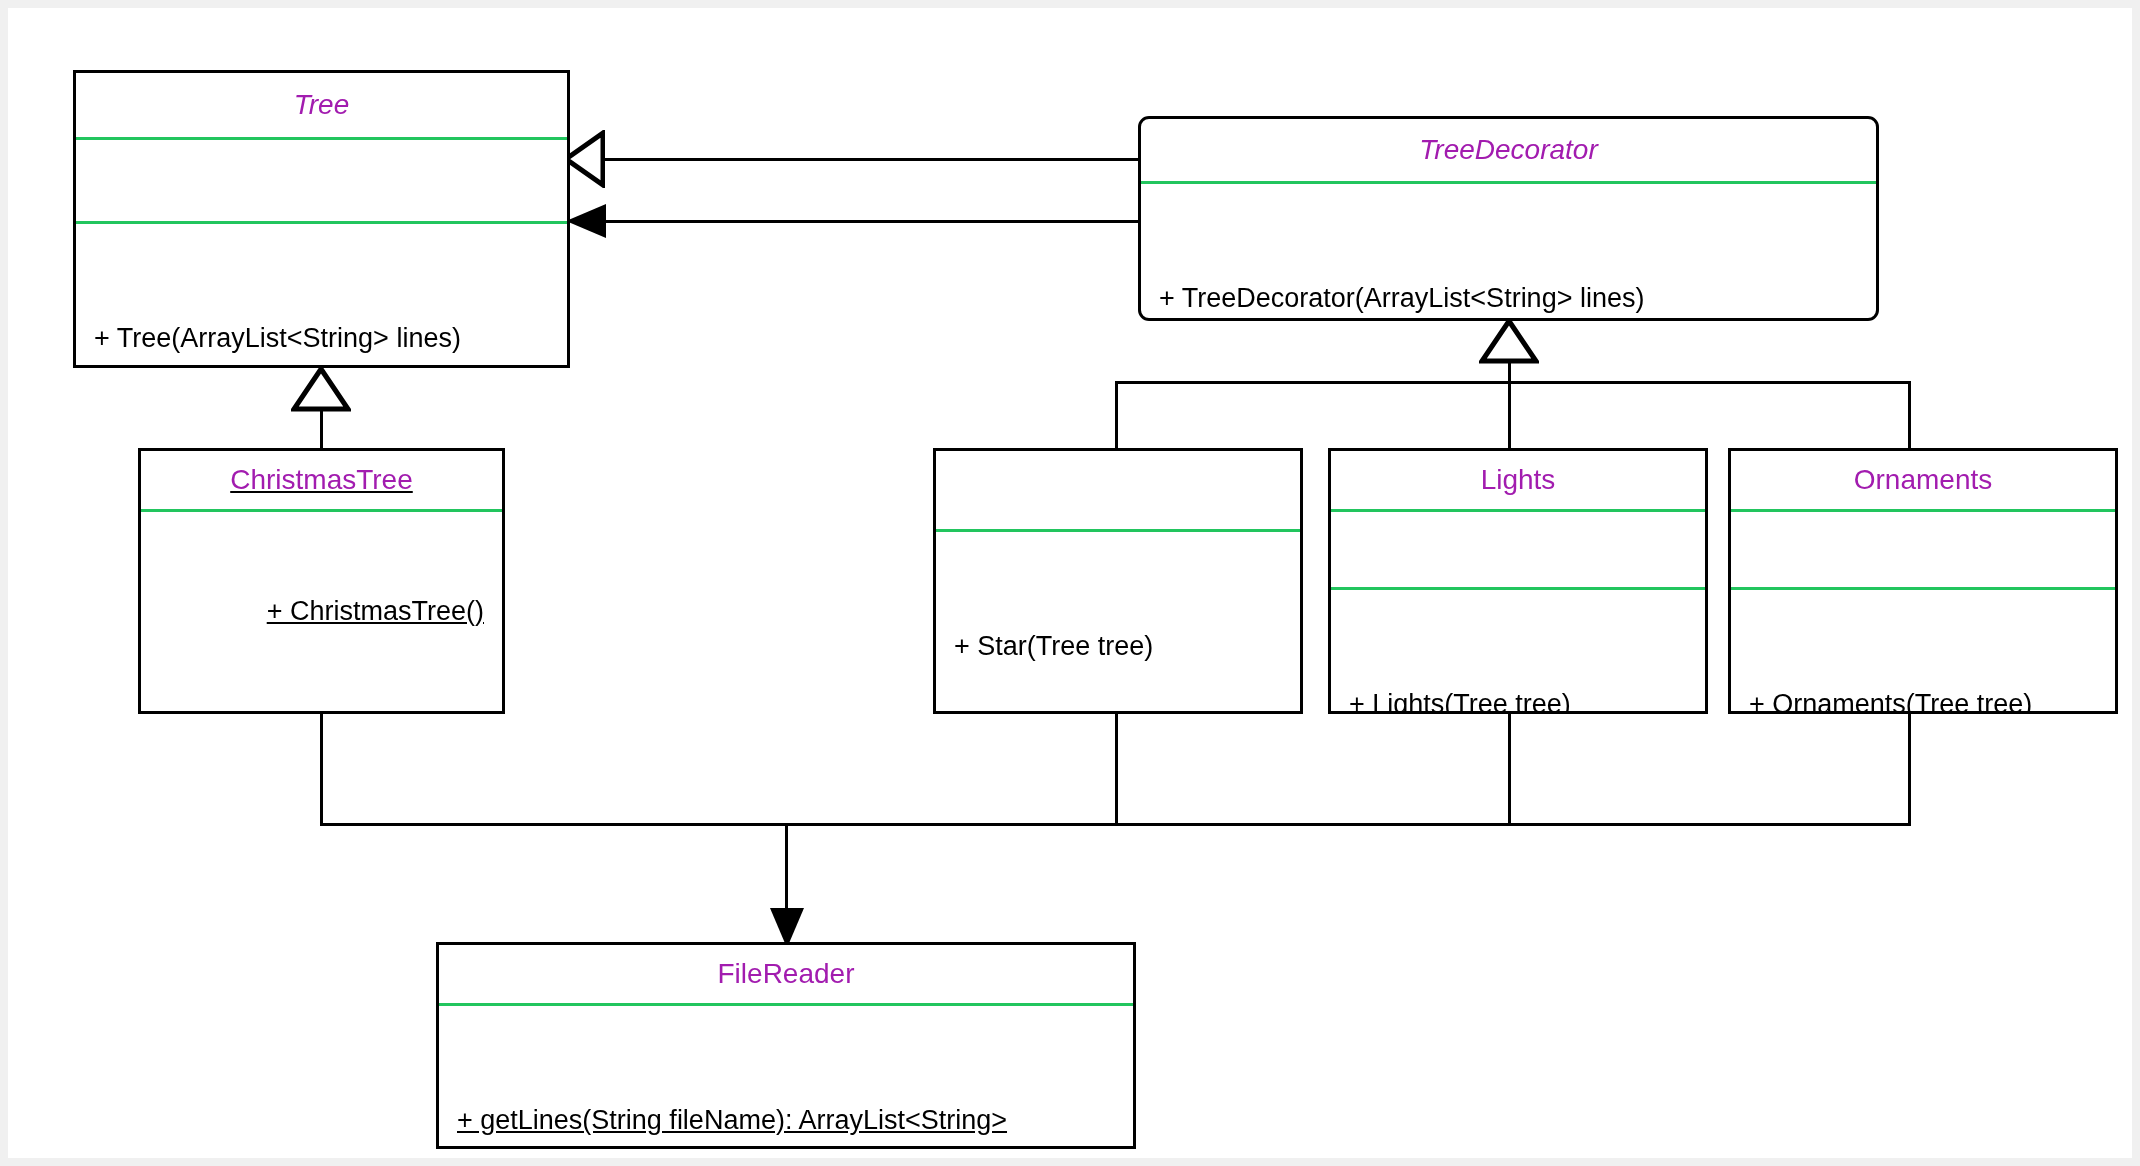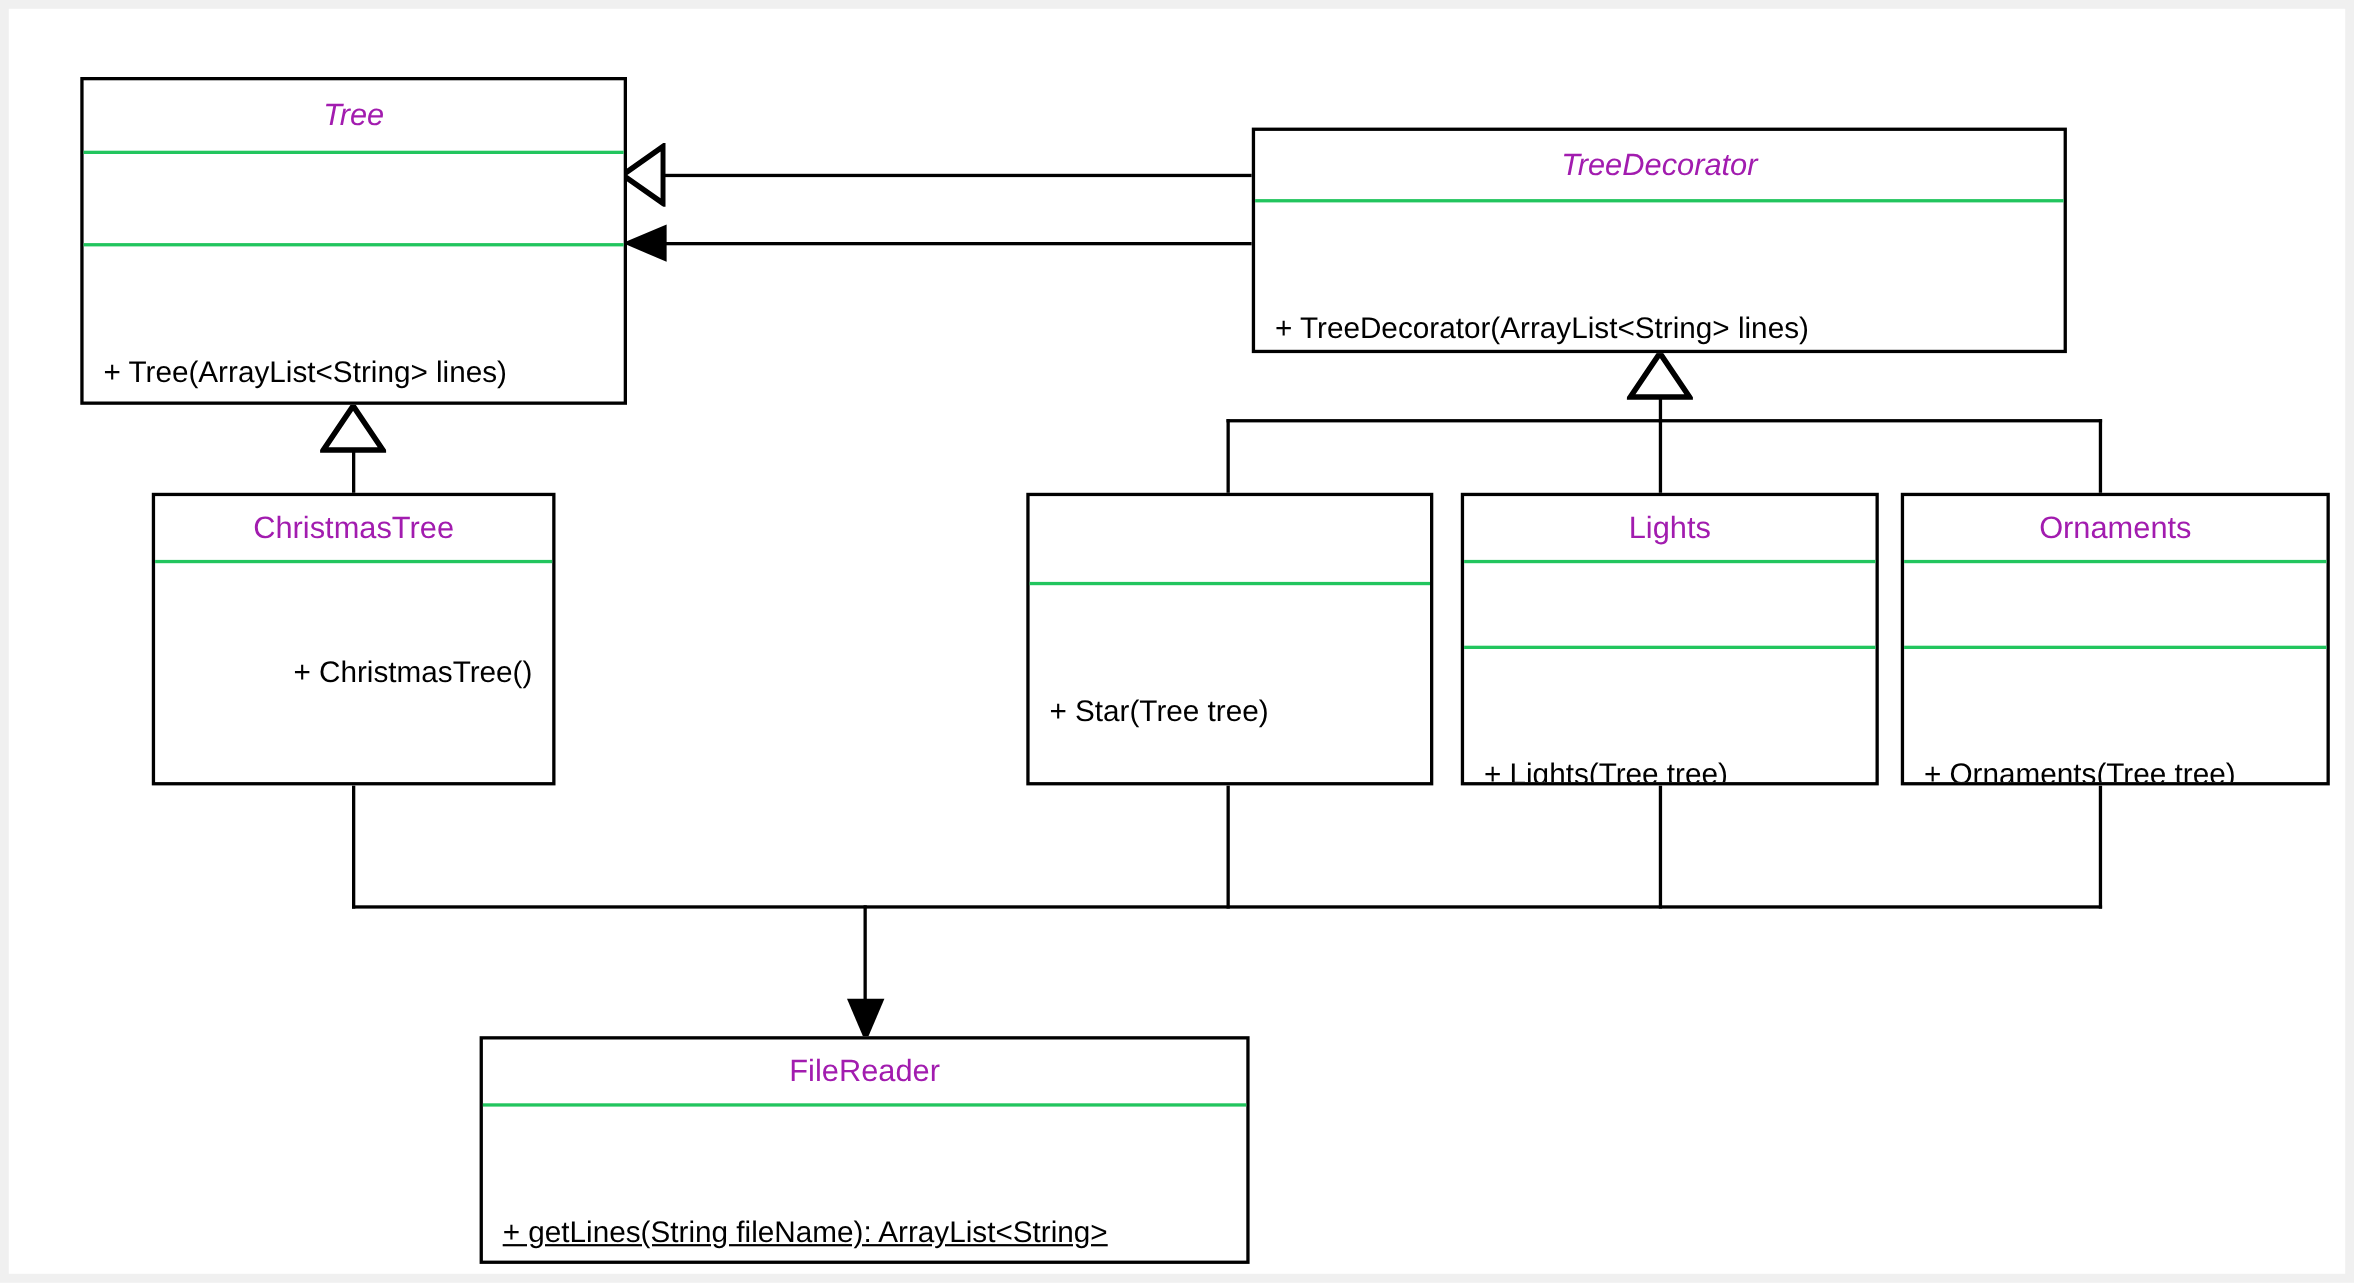--- a/index.html
+++ b/index.html
@@ -132,29 +132,29 @@
     <div class="compartment cmp-title abstract" style="height:64px;">Tree</div>
     <div class="compartment cmp-body" style="height:84px;">
       
     </div>
     <div class="compartment cmp-body" style="flex:1;">
       <span class="member">+ Tree(ArrayList&lt;String&gt; lines)</span>
       
     </div>
   </div>
 
-  <div class="umlclass" style="left:1130px; top:108px; width:741px; height:205px;">
+  <div class="umlclass" style="left:1130px; top:108px; width:741px; height:205px;border-radius:11px;">
     <div class="compartment cmp-title abstract" style="height:62px;">TreeDecorator</div>
     <div class="compartment cmp-body" style="flex:1;">
       <span class="member">+ TreeDecorator(ArrayList&lt;String&gt; lines)</span>
       
     </div>
   </div>
 
-  <div class="umlclass" style="left:130px; top:440px; width:367px; height:266px;">
+  <div class="umlclass" style="left:130px; top:440px; width:367px; height:266px;text-decoration:underline;">
     <div class="compartment cmp-title" style="height:58px;">ChristmasTree</div>
     <div class="compartment cmp-body centered-v" style="flex:1; padding-left:22px;">
       <span class="member">+ ChristmasTree()</span>
     </div>
   </div>
 
   <div class="umlclass" style="left:925px; top:440px; width:370px; height:266px;">
     <div class="compartment cmp-body" style="height:78px;">
       
     </div>

